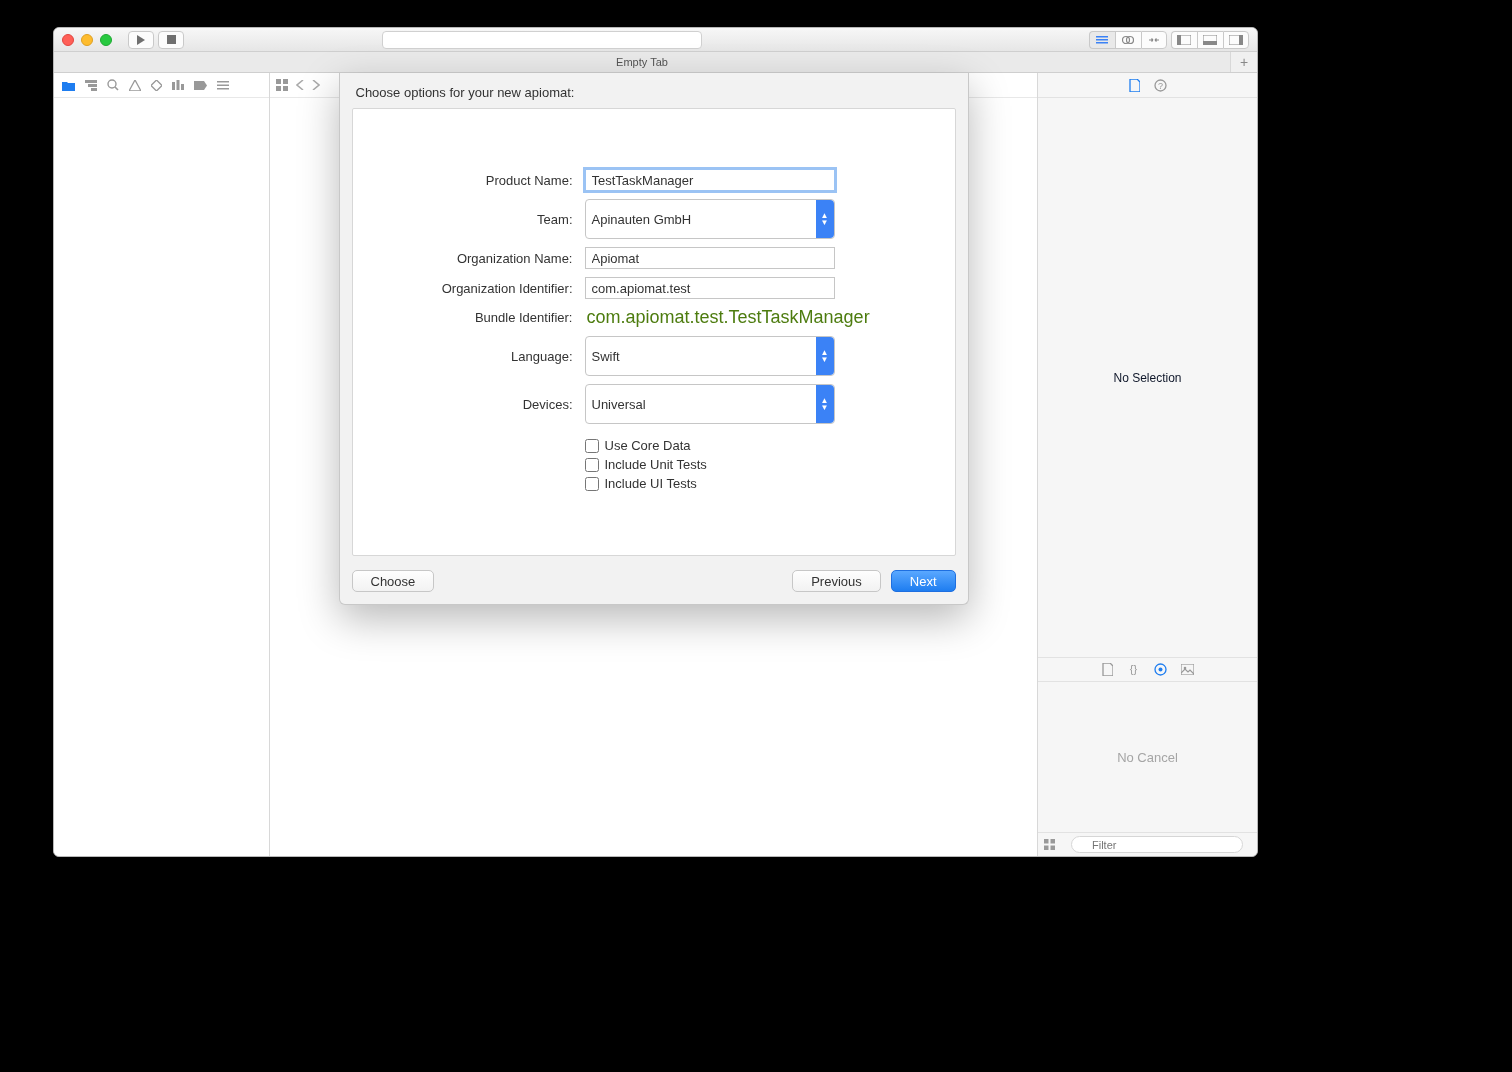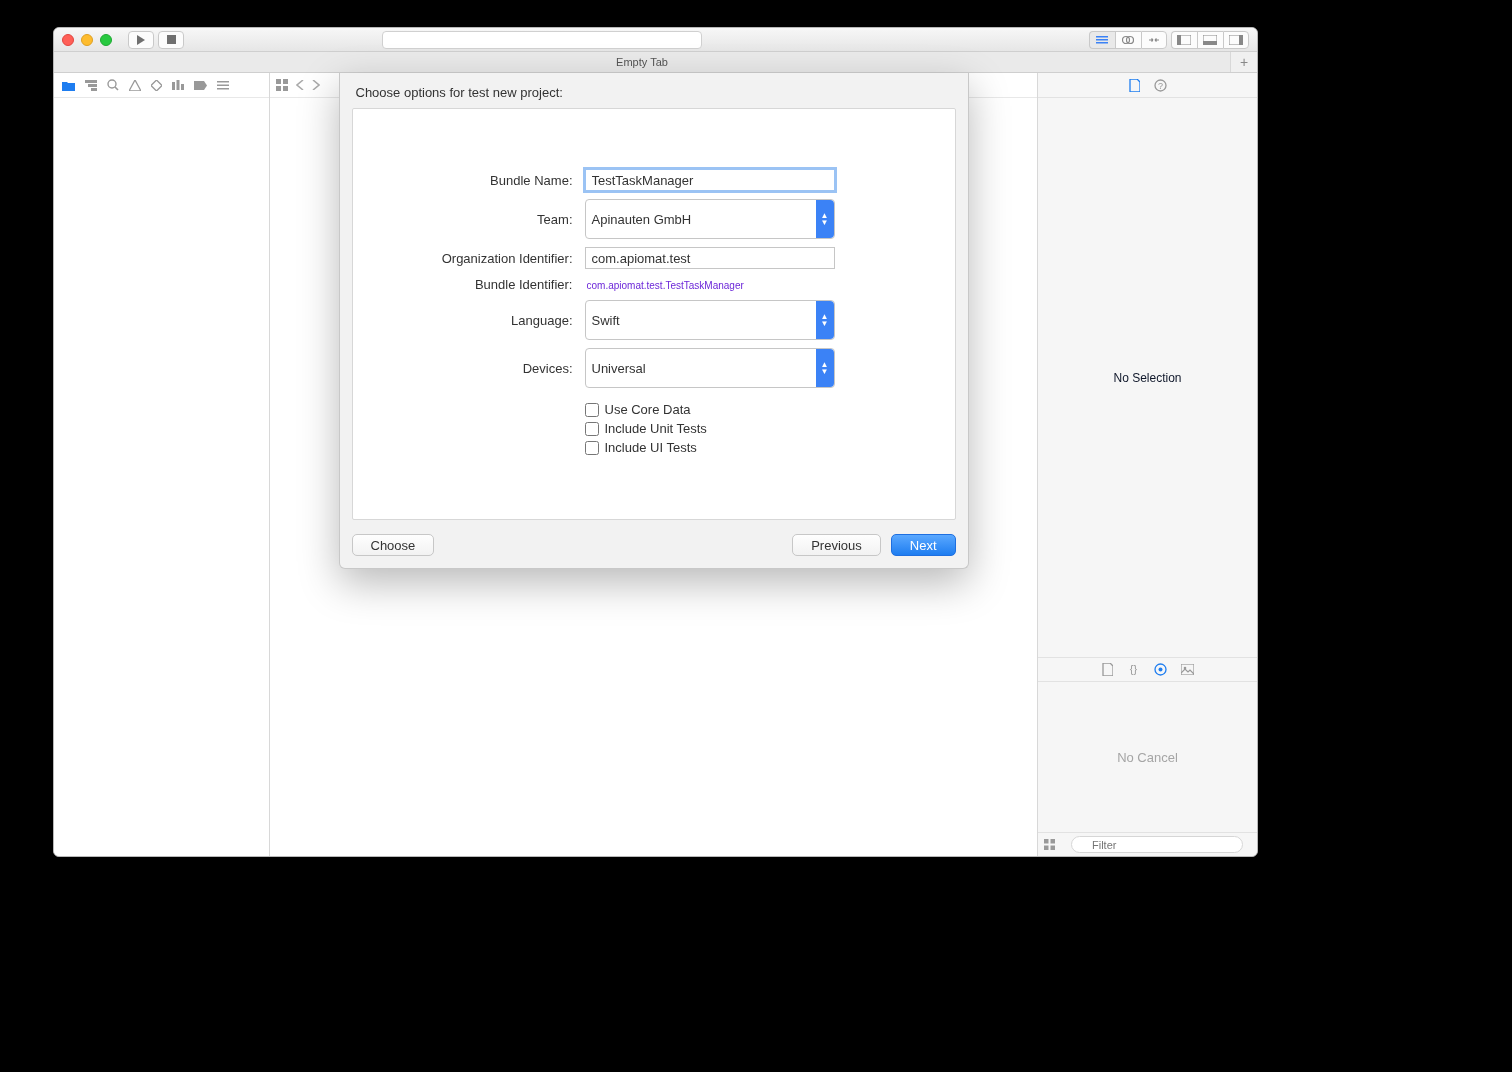--- a/index.html
+++ b/index.html
@@ -191,21 +191,21 @@
     display:flex; align-items:center;
     position:relative; font-size:13px; padding:0 6px;
   }
   .select .stepper{
     position:absolute; right:0; top:0; bottom:0; width:18px;
     background:#3b82f6;
     border-top-right-radius:4px; border-bottom-right-radius:4px;
     display:flex; flex-direction:column; align-items:center; justify-content:center;
     color:#fff; font-size:8px; line-height:7px;
   }
-  .static-val{ font-size:10px; color:#6d28d9; padding-left:2px;}
+  .static-val{ font-size:18px; color:#4d7c0f; padding-left:2px;}
   .check-row{ display:flex; align-items:center; gap:6px; margin-bottom:4px; font-size:13px; color:#333; margin-left:202px;}
   .check-row input{ width:14px; height:14px;}
   .sheet-buttons{
     display:flex; margin-top:14px; gap:10px;
   }
   .btn{
     height:22px; padding:0 18px; border-radius:5px;
     border:1px solid #c7c7c7;
     background:linear-gradient(#fefefe,#f2f2f2);
     font-size:13px; color:#333;
@@ -364,35 +364,41 @@
             </svg>
         </span>
         <span>
           <svg width="8" height="10">
               <path d="M1 0 L7 5 L1 10" fill="none" stroke="#aaa" stroke-width="1.6"></path>
             </svg>
         </span>
       </div>
 
       <div class="sheet">
-        <div class="sheet-title">Choose options for test new project:</div>
+        <div class="sheet-title">Choose options for your new apiomat:</div>
         <div class="sheet-inner">
           <div class="form-row">
-            <div class="form-label">Bundle Name:</div>
+            <div class="form-label">Product Name:</div>
             <div class="form-field">
               <input class="txt focus" value="TestTaskManager" style="">
             </div>
           </div>
           <div class="form-row">
             <div class="form-label">Team:</div>
             <div class="form-field">
               <div class="select">
                 <span>Apinauten GmbH</span>
                 <div class="stepper">▲<br>▼</div>
               </div>
+            </div>
+          </div>
+          <div class="form-row">
+            <div class="form-label">Organization Name:</div>
+            <div class="form-field">
+              <input class="txt" value="Apiomat" style="">
             </div>
           </div>
           <div class="form-row">
             <div class="form-label">Organization Identifier:</div>
             <div class="form-field">
               <input class="txt" value="com.apiomat.test" style="">
             </div>
           </div>
           <div class="form-row">
             <div class="form-label">Bundle Identifier:</div>

